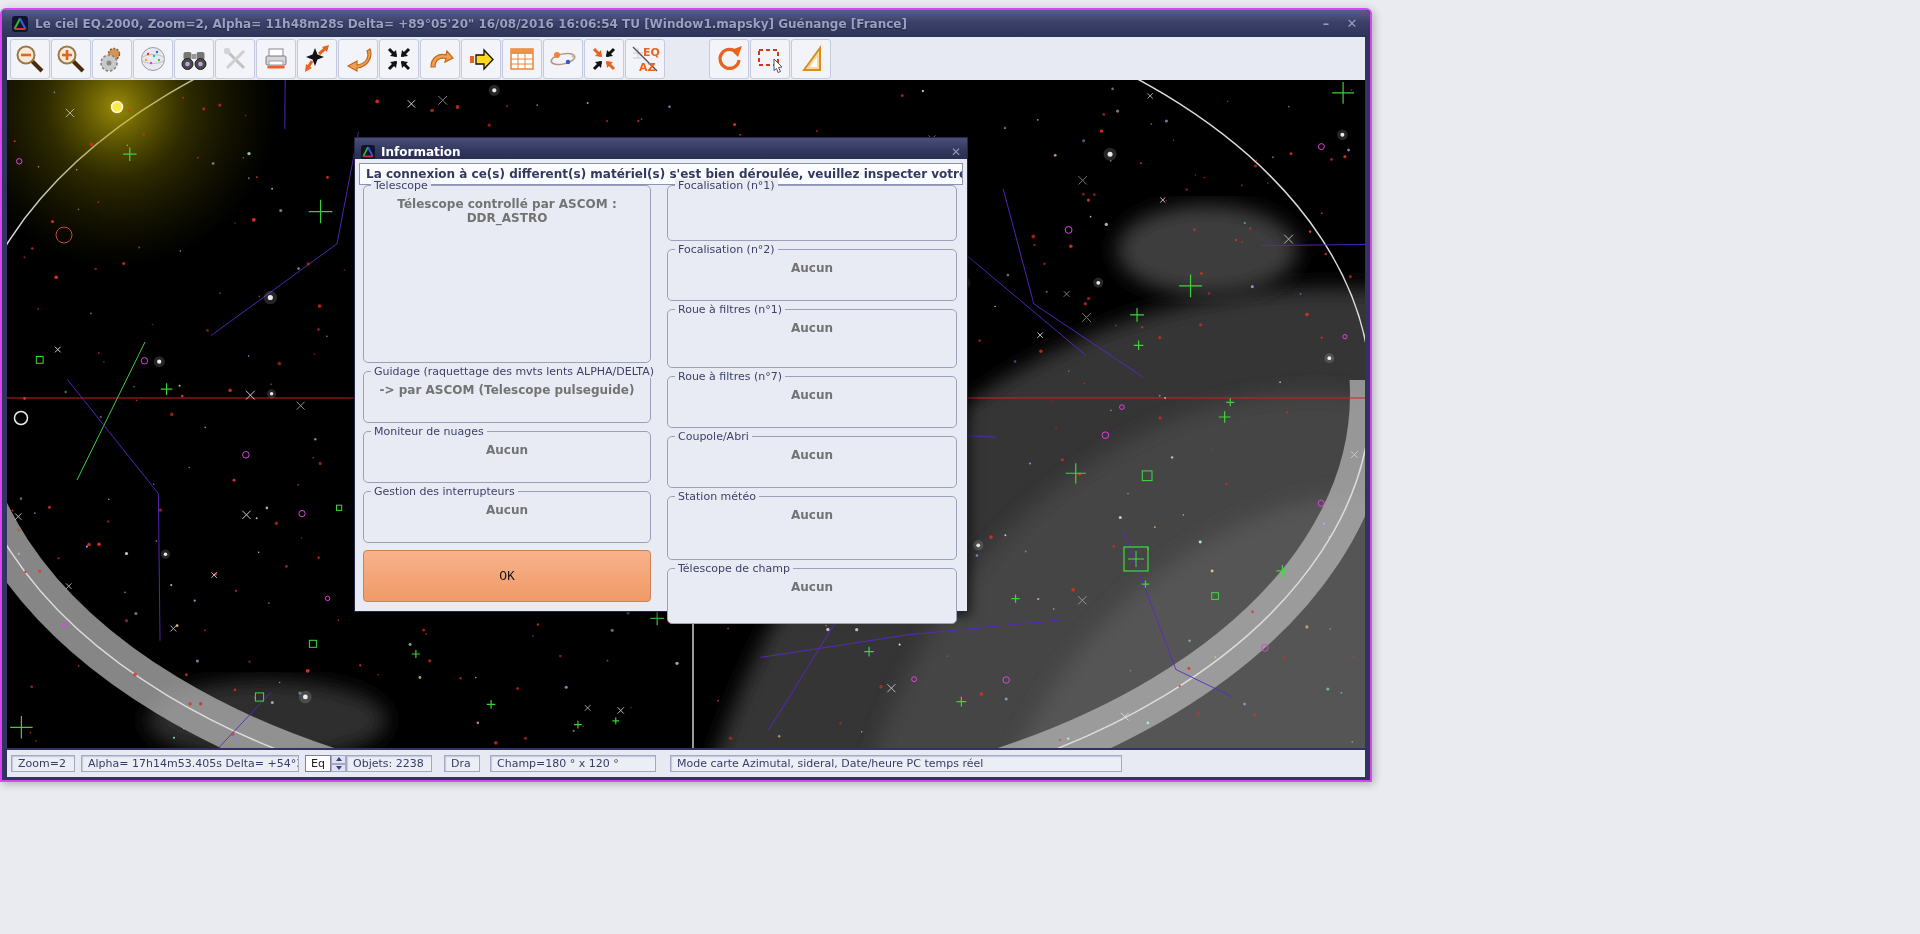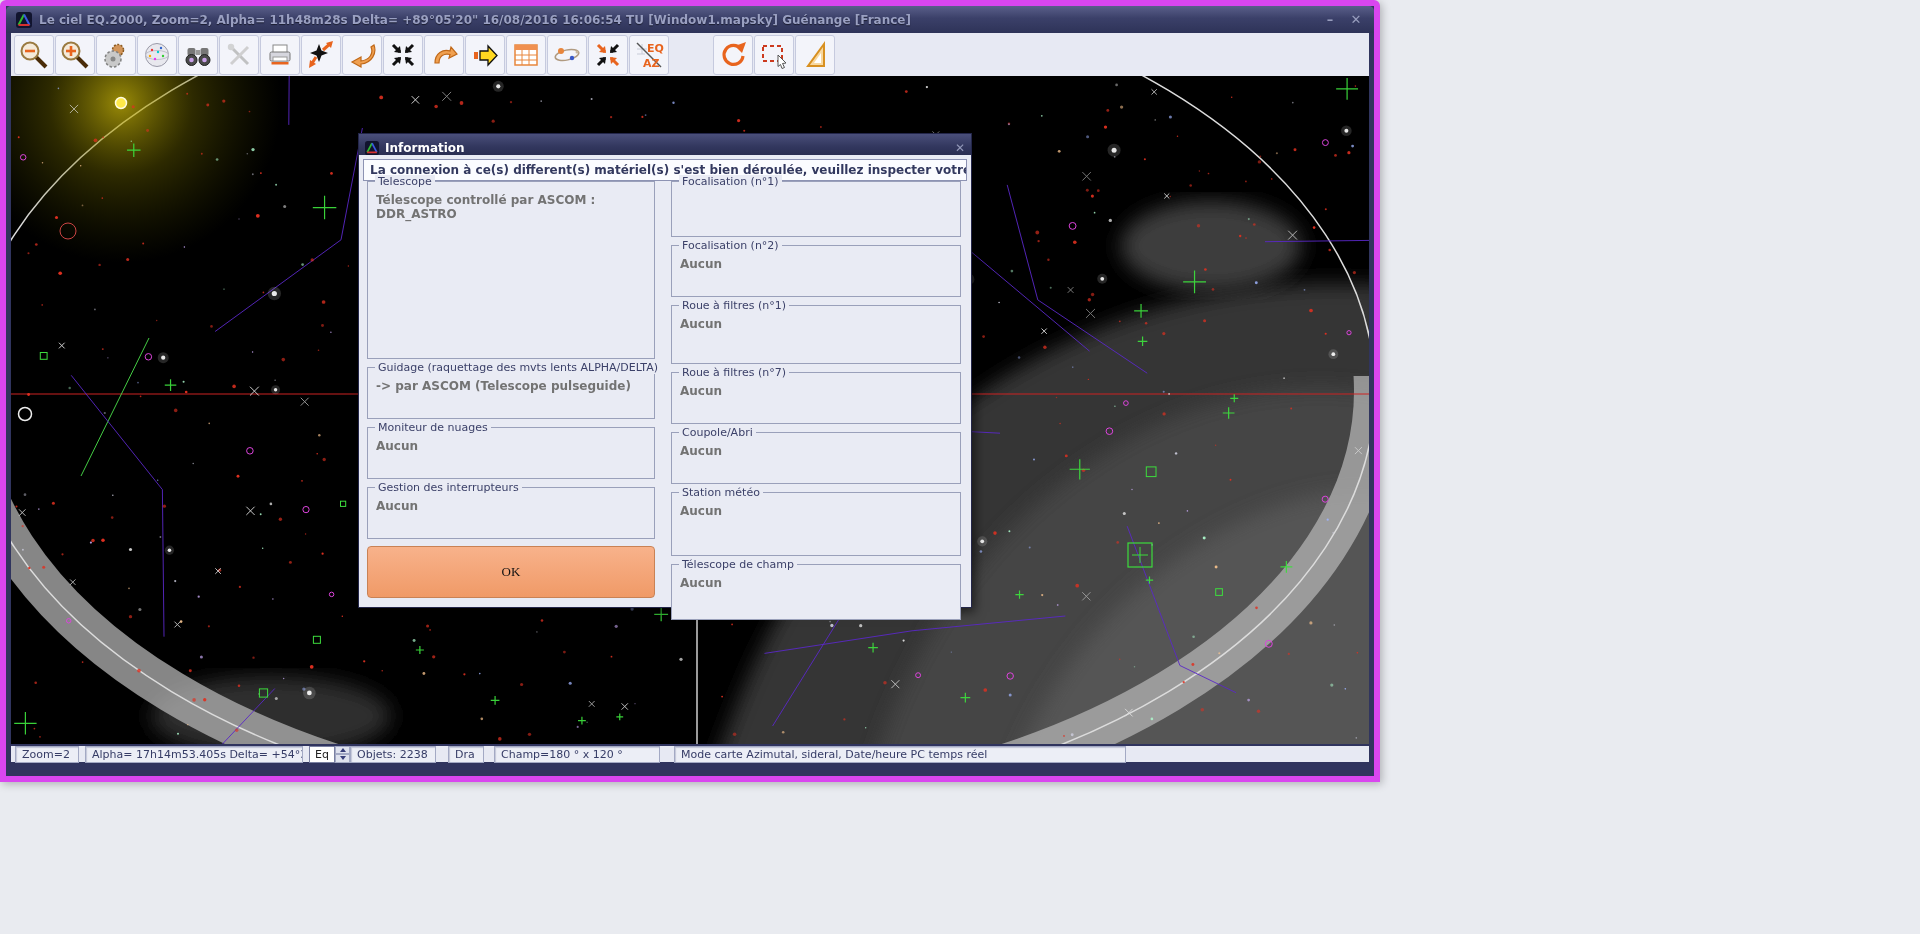--- a/index.html
+++ b/index.html
@@ -1,21 +1,21 @@
 <!DOCTYPE html>
 <html><head>
 <meta charset="utf-8">
 <style>
   html,body{margin:0;padding:0;}
   body{width:1920px;height:934px;background:#e9ebf0;overflow:hidden;
        font-family:"DejaVu Sans","Liberation Sans",sans-serif;position:relative;}
 
   
-  .window{position:absolute;left:0;top:0;width:1368px;height:770px;
-          background:#30345e;border:6px solid #d946ef;border-radius:6px 6px 0 0;
+  .window{position:absolute;left:0;top:8px;width:1368px;height:770px;
+          background:#30345e;border:2px solid #d946ef;border-radius:6px 6px 0 0;
           box-shadow:2px 2px 8px rgba(0,0,0,.25);}
   .titlebar{position:absolute;left:0;top:0;right:0;height:27px;
             background:linear-gradient(#5a5f8a,#3b4069 45%,#2e3358);
             border-radius:5px 5px 0 0;display:flex;align-items:center;
             padding:0 10px;gap:7px;}
   .title-text{color:#9aa0c2;font-weight:bold;font-size:12px;white-space:nowrap;
               overflow:hidden;text-shadow:0 1px 1px rgba(0,0,0,.5);}
   .win-controls{margin-left:auto;display:flex;gap:10px;}
   .win-btn{color:#979dbd;font-weight:bold;font-size:13px;width:16px;text-align:center;cursor:default;}
 
@@ -23,21 +23,21 @@
            background:#e7e9f3;display:flex;align-items:center;padding-left:3px;gap:1px;box-sizing:border-box;}
   .tbtn{width:38px;height:38px;background:#f3f4fa;border:1px solid #c6cade;border-radius:3px;
         display:flex;align-items:center;justify-content:center;flex:0 0 auto;}
   .tbtn svg{width:30px;height:30px;}
   .tgap{width:42px;flex:0 0 auto;}
 
   .map{position:absolute;left:5px;top:70px;width:1358px;height:668px;background:#000;overflow:hidden;}
   .map svg{display:block;}
 
   
-  .statusbar{position:absolute;left:5px;top:740px;width:1358px;height:16px;
+  .statusbar{position:absolute;left:5px;top:740px;width:1358px;height:27px;
              background:#e7e9f3;display:flex;align-items:center;padding:0 4px;
              box-sizing:border-box;font-size:11px;color:#363c66;}
   .spanel{height:17px;border:1px solid #a3a9c4;background:#eceef6;
           box-shadow:inset 1px 1px 1px rgba(120,126,160,.35);
           display:flex;align-items:center;padding:0 6px;white-space:nowrap;overflow:hidden;box-sizing:border-box;}
   .eqwrap{display:flex;align-items:center;margin-left:6px;}
   .eqbox{width:26px;height:17px;background:#fff;border:1px solid #7a80a2;
          display:flex;align-items:center;justify-content:center;font-size:11px;color:#222;box-sizing:border-box;}
   .spin{display:flex;flex-direction:column;width:15px;height:17px;}
   .spin div{flex:1;background:#dfe2ee;border:1px solid #a3a9c4;display:flex;align-items:center;justify-content:center;box-sizing:border-box;}
@@ -49,27 +49,27 @@
           background:#e9ebf4;border:1px solid #23264a;box-shadow:3px 4px 10px rgba(0,0,0,.55);z-index:10;}
   .dtitle{height:21px;background:linear-gradient(#4a4f7a,#32375e 60%,#2a2e52);
           display:flex;align-items:flex-end;padding:0 6px;gap:6px;}
   .dtitle-text{color:#fff;font-weight:bold;font-size:12px;}
   .dclose{margin-left:auto;color:#9298b8;font-weight:bold;font-size:12px;cursor:default;}
   .dmsg{margin:4px 4px 0 4px;background:#fbfcff;border:1px solid #8d93b3;
         padding:3px 6px;font-weight:bold;font-size:12px;color:#33395f;white-space:nowrap;overflow:hidden;}
   .gcol{position:absolute;top:47px;}
   .gcol-left{left:8px;width:288px;}
   .gcol-right{left:312px;width:290px;}
-  .gbox{position:relative;border:1px solid #9aa0ba;border-radius:0;background:#e9ebf4;box-sizing:border-box;}
+  .gbox{position:relative;border:1px solid #9aa0ba;border-radius:5px;background:#e9ebf4;box-sizing:border-box;text-align:center;}
   .glabel{position:absolute;top:-7px;left:7px;background:#e9ebf4;padding:0 3px;
           font-size:11px;color:#3c4169;white-space:nowrap;}
   .gval{padding:11px 8px 0 8px;font-weight:bold;font-size:12px;color:#737373;}
   .okbtn{width:100%;height:52px;margin-top:7px;border:1px solid #c98255;border-radius:4px;
          background:linear-gradient(#f8b28b,#f09a67);color:#111;font-size:13px;
-         font-family:Liberation Serif, serif;cursor:default;}
+         font-family:Liberation Mono, monospace;cursor:default;}
 </style>
 </head>
 <body>
 
 <div class="window">
 
   <div class="titlebar">
     <svg width="16" height="16" viewBox="0 0 16 16">
       <rect width="16" height="16" rx="3" fill="#11142e"></rect>
       <line x1="8" y1="2.5" x2="2.5" y2="13" stroke="#2fbb2f" stroke-width="2"></line>

